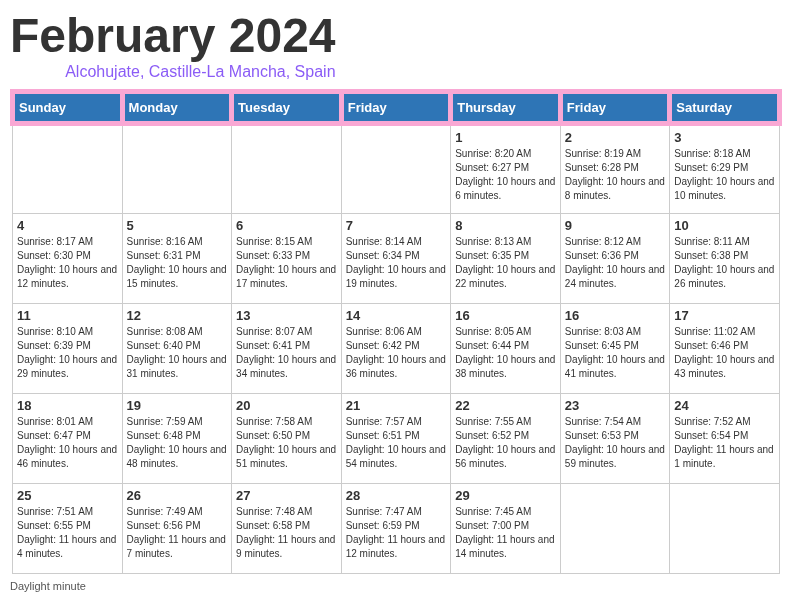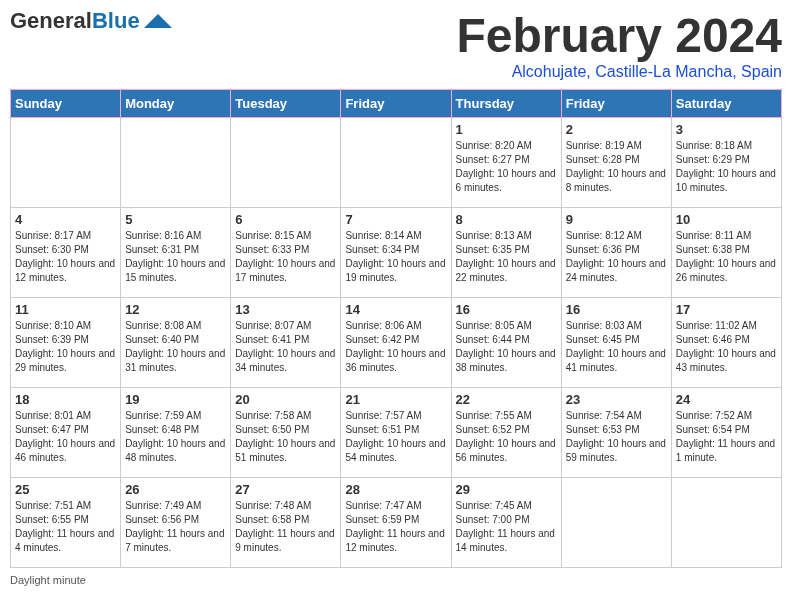--- a/index.html
+++ b/index.html
@@ -38,35 +38,35 @@
       text-align: right;
     }
     .month-year {
       font-size: 48px;
       font-weight: bold;
       color: #333;
       line-height: 1.1;
     }
     .location {
       font-size: 16px;
-      color: #1d4ed8;
+      color: #8b5cf6;
     }
     .calendar {
       width: 100%;
       border-collapse: collapse;
       font-size: 11px;
     }
     .calendar th {
       background-color: #2e75b6;
       color: #fff;
       padding: 6px 4px;
       text-align: left;
       font-size: 13px;
       font-weight: bold;
-      border: 1px solid #f9a8d4;
+      border: 5px solid #f9a8d4;
     }
     .calendar td {
       border: 1px solid #ccc;
       vertical-align: top;
       padding: 4px;
       width: 110px;
       min-height: 80px;
       height: 90px;
     }
     .day-num {
@@ -87,30 +87,20 @@
     .footer-note {
       margin-top: 6px;
       font-size: 11px;
       color: #555;
     }
   </style>
 </head>
 <body>
 
 <div class="header-section">
-  <div class="logo">
-    <div style="display:flex; align-items:center;">
-      <span class="logo-text">
-        <span class="general">General</span><span class="blue">Blue</span>
-      </span>
-      <svg class="logo-arrow" viewBox="0 0 28 14">
-        <polygon points="0,14 14,0 28,14" fill="#1a6faf"></polygon>
-      </svg>
-    </div>
-  </div>
   <div class="title-section">
     <div class="month-year">February 2024</div>
     <div class="location">Alcohujate, Castille-La Mancha, Spain</div>
   </div>
 </div>
 
 <table class="calendar">
   <thead>
     <tr>
     <th>Sunday</th>

